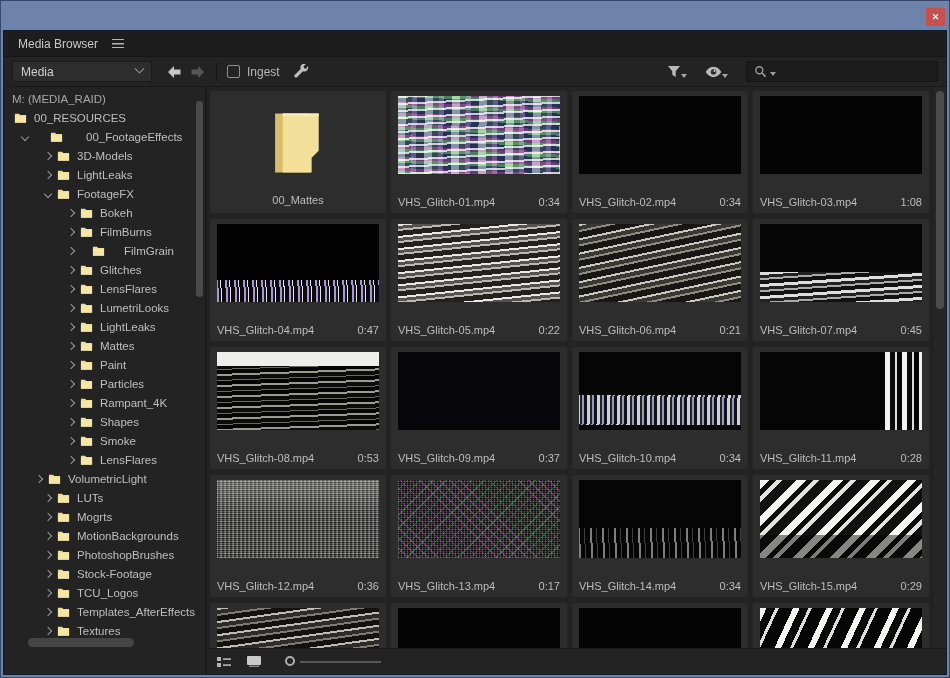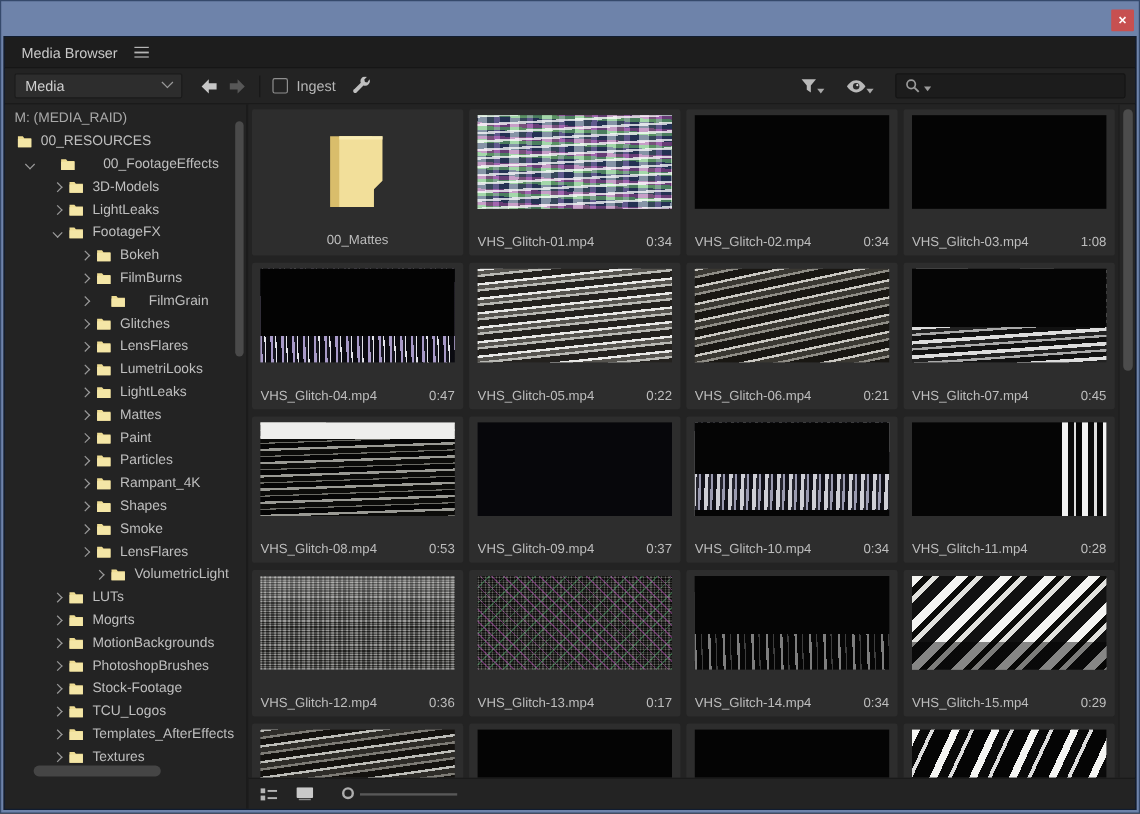--- a/index.html
+++ b/index.html
@@ -431,21 +431,21 @@
                 <span class="chev chev-right"></span>
               </span>
     <span class="tree-ic">
       <svg width="13" height="12" viewBox="0 0 14 12">
         <path d="M1 1.3 h4.4 l1.3 1.6 H13 V11 H1 z" fill="#eedc92"></path>
         <path d="M1 3.6 H13 V11 H1 z" fill="#f4e6a6"></path>
       </svg>
     </span>
     <span class="tree-label">LensFlares</span>
   </div>
-            <div class="tree-row" style="padding-left: 70px;">
+            <div class="tree-row" style="padding-left: 26px;">
     <span class="chev-box">
                 <span class="chev chev-right"></span>
               </span>
     <span class="tree-ic">
       <svg width="13" height="12" viewBox="0 0 14 12">
         <path d="M1 1.3 h4.4 l1.3 1.6 H13 V11 H1 z" fill="#eedc92"></path>
         <path d="M1 3.6 H13 V11 H1 z" fill="#f4e6a6"></path>
       </svg>
     </span>
     <span class="tree-label">VolumetricLight</span>

